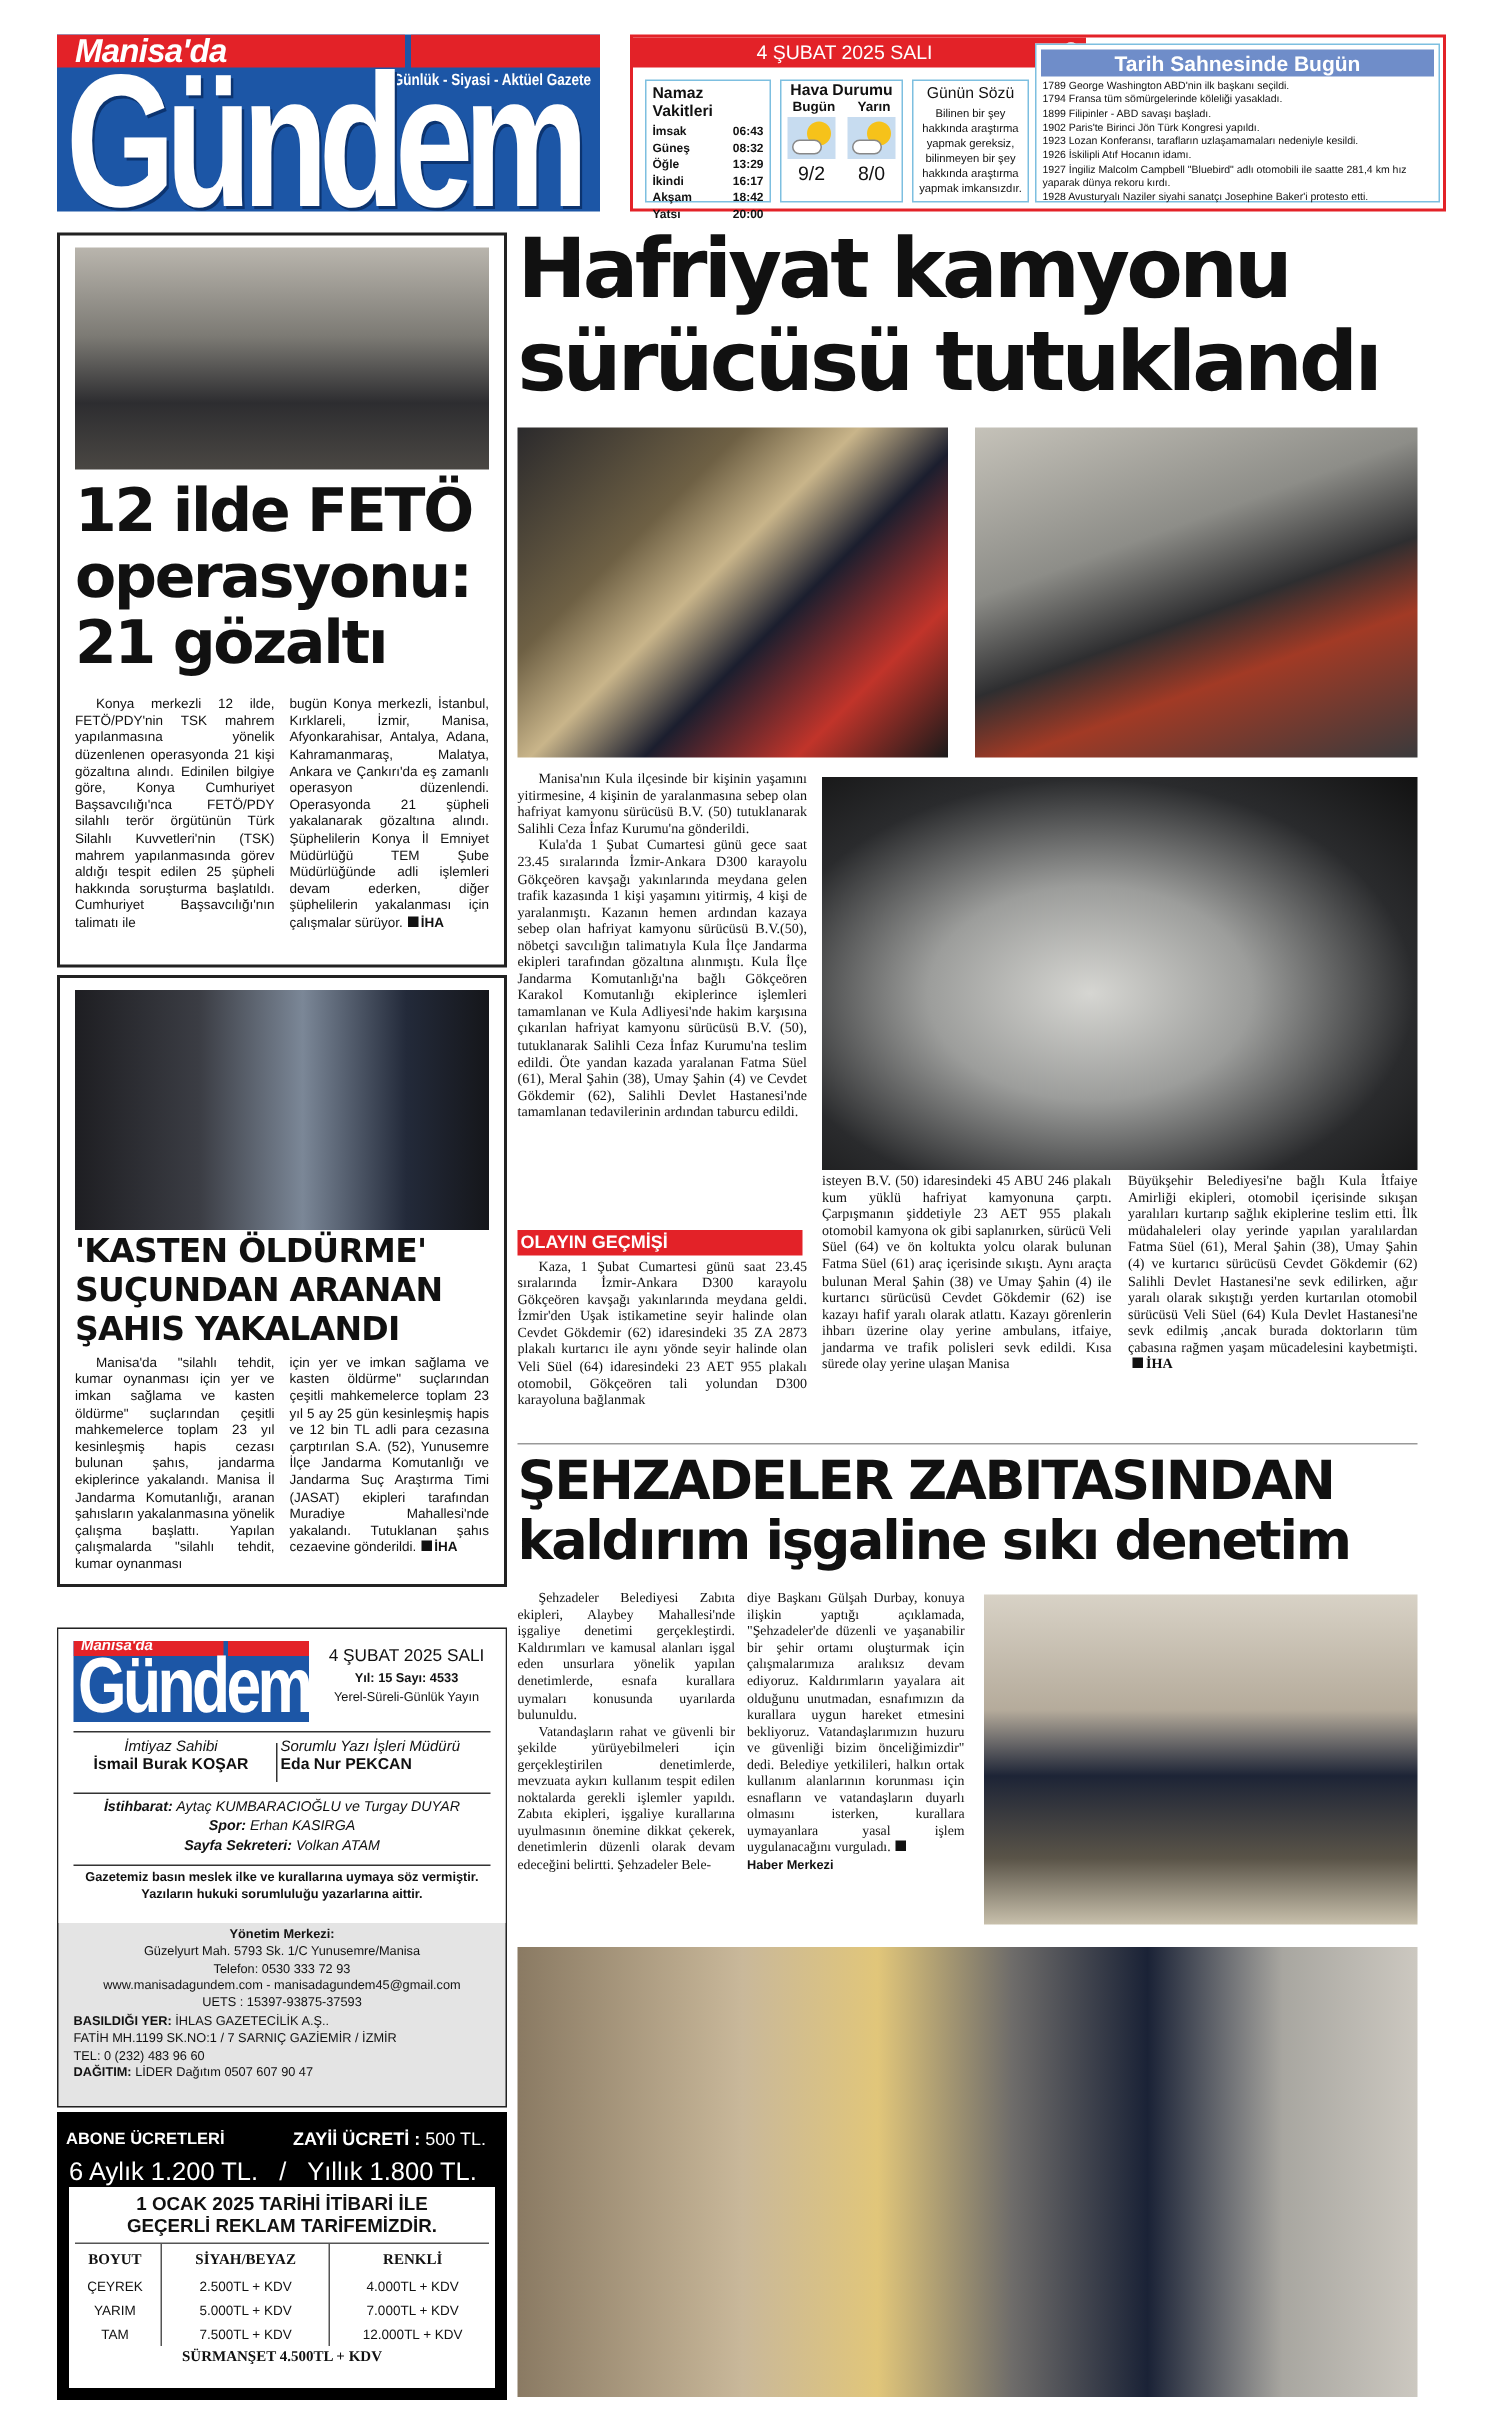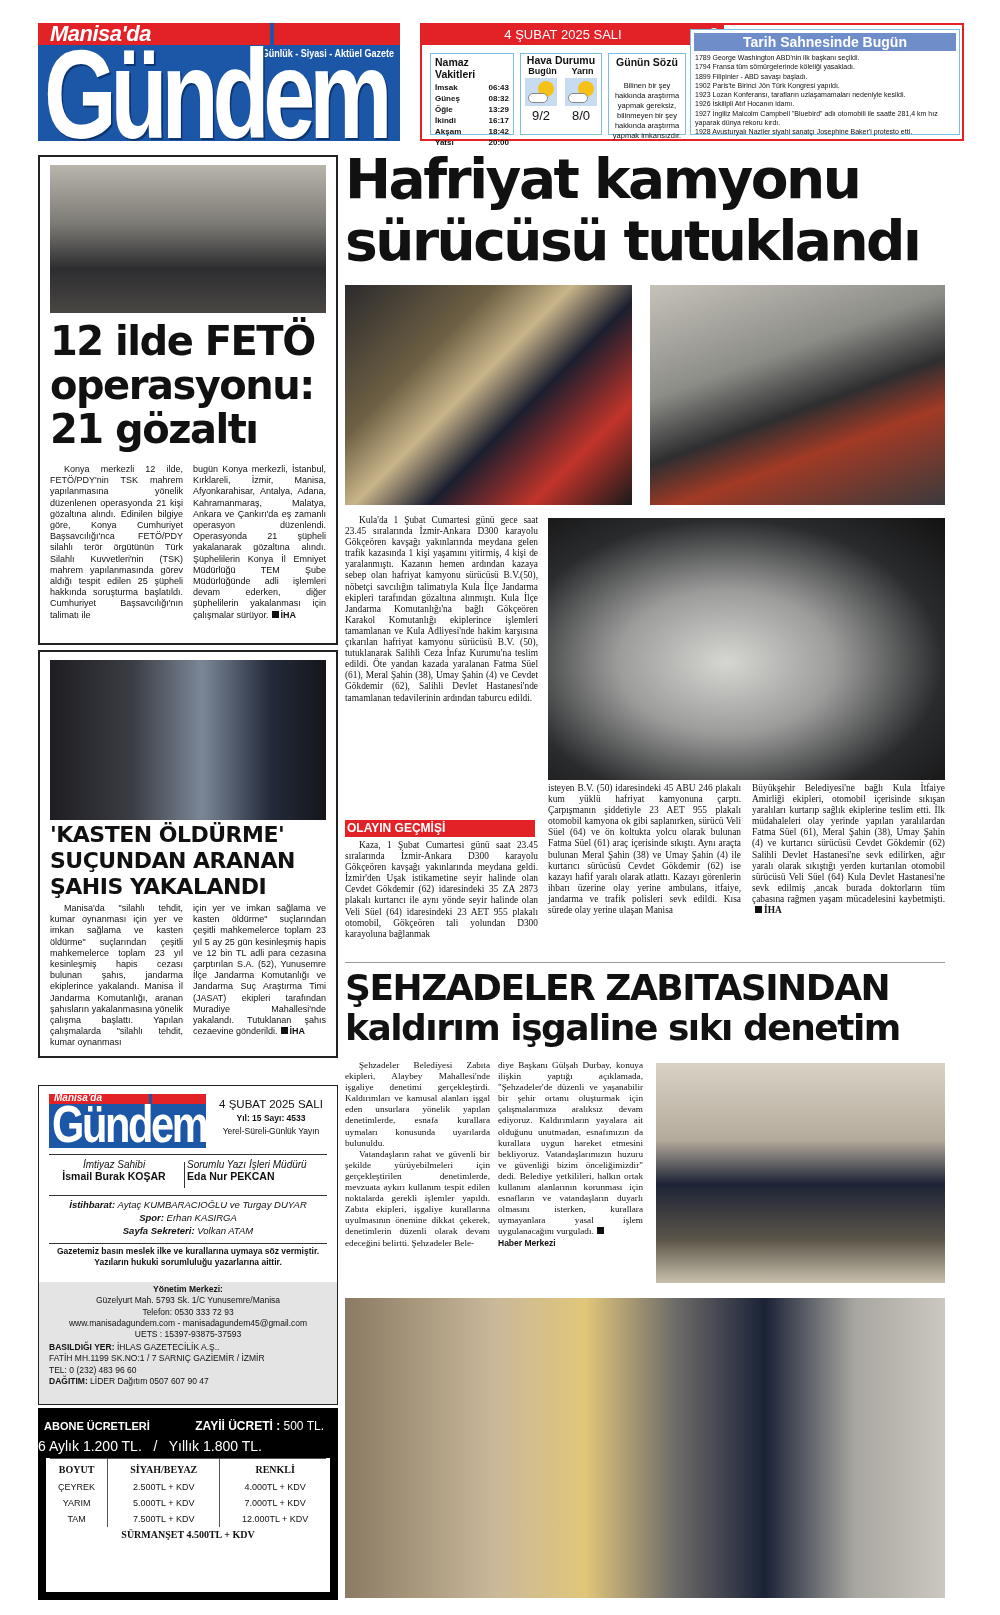--- a/index.html
+++ b/index.html
@@ -21,21 +21,21 @@
 .namaz .row{display:flex;justify-content:space-between;font-size:8px;font-weight:bold;line-height:11px}
 .hava{left:98px;top:28px;width:82px;height:82px;text-align:center}
 .hava h4{font-size:10.5px;font-weight:bold}
 .hava .days{display:flex;justify-content:space-around;font-size:9px;font-weight:bold}
 .hava .ics{display:flex;justify-content:space-around;margin-top:2px}
 .wicon{width:32px;height:28px;background:#c7dcf0;position:relative}
 .wicon .sun{position:absolute;right:3px;top:3px;width:16px;height:16px;border-radius:50%;background:#f6c21a}
 .wicon .cloud{position:absolute;left:3px;bottom:3px;width:20px;height:10px;border-radius:6px;background:#fff;border:1px solid #888}
 .hava .temps{display:flex;justify-content:space-around;font-size:13px;margin-top:2px}
 .soz{left:186px;top:28px;width:78px;height:82px;text-align:center;padding:2px}
-.soz h4{font-size:10.5px;font-weight:bold;margin-bottom:13px}
+.soz h4{font-size:10.5px;font-weight:normal;margin-bottom:3px}
 .soz p{font-size:7.5px;line-height:10px}
 .tarih{left:268px;top:4px;width:270px;height:106px;border:1px solid #7dbfe0}
 .tarih h3{background:#6f8dc9;color:#fff;font-size:14px;text-align:center;height:18px;line-height:18px;margin:3px 3px 2px}
 .tarih p{font-size:7px;line-height:9.3px;padding:0 4px}
 
 .box{border:2px solid #222;background:#fff}
 .photo{background:#555;overflow:hidden}
 .h-big{font-family:"DejaVu Sans",sans-serif;font-weight:bold;color:#111;letter-spacing:-2px}
 .col{font-size:9px;line-height:11.2px;text-align:justify;hyphens:auto}
 .col p{text-indent:14px}
@@ -188,22 +188,23 @@
     <div><b>BASILDIĞI YER:</b> <span>İHLAS GAZETECİLİK A.Ş..</span></div>
     <div>FATİH MH.1199 SK.NO:1 / 7 SARNIÇ GAZİEMİR / İZMİR</div>
     <div>TEL: 0 (232) 483 96 60</div>
     <div><b>DAĞITIM:</b> <span>LİDER Dağıtım 0507 607 90 47</span></div>
   </div>
 </div>
 
 <div class="abs" style="left:38px;top:1408px;width:300px;height:192px;background:#000;color:#fff">
   <div style="position:absolute;left:6px;top:12px;font-size:11px;font-weight:bold">ABONE ÜCRETLERİ</div>
   <div style="position:absolute;right:14px;top:11px;font-size:12px"><b>ZAYİİ ÜCRETİ :</b> <span>500 TL.</span></div>
-  <div style="position:absolute;left:0;top:30px;width:288px;text-align:left;font-size:14px;white-space:pre">6 Aylık 1.200 TL.   /   Yıllık 1.800 TL.</div>
+  <div style="position:absolute;left:0;top:30px;width:288px;text-align:center;font-size:17px;white-space:pre">6 Aylık 1.200 TL.   /   Yıllık 1.800 TL.</div>
   <div style="position:absolute;left:8px;top:50px;width:284px;height:134px;background:#fff;color:#111">
+    <div style="text-align:center;font-size:12.5px;font-weight:bold;line-height:15px;padding:4px 20px 3px">1 OCAK 2025 TARİHİ İTİBARİ İLE GEÇERLİ REKLAM TARİFEMİZDİR.</div>
     <div style="border-top:1px solid #555;margin:0 4px"></div>
     <table style="width:100%;font-size:9px;text-align:center">
       <tbody>
           <tr style="font-family:'Liberation Serif',serif;font-weight:bold;font-size:10px;height:20px">
         <td>BOYUT</td>
             <td style="border-left:1px solid #555;border-right:1px solid #555">SİYAH/BEYAZ</td>
             <td>RENKLİ</td>
       </tr>
       <tr style="height:16px">
             <td>ÇEYREK</td>
@@ -226,20 +227,21 @@
   </div>
 </div>
 
 <h1 class="abs h-big" style="left:345px;top:148px;width:600px;font-size:55px;line-height:62px;letter-spacing:-2.5px">Hafriyat kamyonu sürücüsü tutuklandı</h1>
 
 <div class="abs photo" style="left:345px;top:285px;width:287px;height:220px;background:linear-gradient(135deg,#2b2a2c 0%,#6e6044 30%,#c9b58a 45%,#1b1e2e 60%,#c1342a 80%,#1a1a1a 100%)"></div>
 <div class="abs photo" style="left:650px;top:285px;width:295px;height:220px;background:linear-gradient(160deg,#c5c2b9 0%,#8d8d88 35%,#2e2e30 55%,#a23a25 70%,#3a3a3c 100%)"></div>
 <div class="abs photo" style="left:548px;top:518px;width:397px;height:262px;background:radial-gradient(ellipse at 45% 55%,#d6d6d2 0%,#9c9d9b 35%,#2a2b2d 70%,#121212 100%)"></div>
 
 <div class="abs serif" style="left:345px;top:515px;width:193px">
+  <p>Manisa'nın Kula ilçesinde bir kişinin yaşamını yitirmesine, 4 kişinin de yaralanmasına sebep olan hafriyat kamyonu sürücüsü B.V. (50) tutuklanarak Salihli Ceza İnfaz Kurumu'na gönderildi.</p>
   <p>Kula'da 1 Şubat Cumartesi günü gece saat 23.45 sıralarında İzmir-Ankara D300 karayolu Gökçeören kavşağı yakınlarında meydana gelen trafik kazasında 1 kişi yaşamını yitirmiş, 4 kişi de yaralanmıştı. Kazanın hemen ardından kazaya sebep olan hafriyat kamyonu sürücüsü B.V.(50), nöbetçi savcılığın talimatıyla Kula İlçe Jandarma ekipleri tarafından gözaltına alınmıştı. Kula İlçe Jandarma Komutanlığı'na bağlı Gökçeören Karakol Komutanlığı ekiplerince işlemleri tamamlanan ve Kula Adliyesi'nde hakim karşısına çıkarılan hafriyat kamyonu sürücüsü B.V. (50), tutuklanarak Salihli Ceza İnfaz Kurumu'na teslim edildi. Öte yandan kazada yaralanan Fatma Süel (61), Meral Şahin (38), Umay Şahin (4) ve Cevdet Gökdemir (62), Salihli Devlet Hastanesi'nde tamamlanan tedavilerinin ardından taburcu edildi.</p>
 </div>
 
 <div class="abs redbar" style="left:345px;top:820px;width:190px">OLAYIN GEÇMİŞİ</div>
 <div class="abs serif" style="left:345px;top:840px;width:193px">
     <p>Kaza, 1 Şubat Cumartesi günü saat 23.45 sıralarında İzmir-Ankara D300 karayolu Gökçeören kavşağı yakınlarında meydana geldi. İzmir'den Uşak istikametine seyir halinde olan Cevdet Gökdemir (62) idaresindeki 35 ZA 2873 plakalı kurtarıcı ile aynı yönde seyir halinde olan Veli Süel (64) idaresindeki 23 AET 955 plakalı otomobil, Gökçeören tali yolundan D300 karayoluna bağlanmak</p>
   </div>
 <div class="abs serif" style="left:548px;top:783px;width:193px"><span>isteyen B.V. (50) idaresindeki 45 ABU 246 plakalı kum yüklü hafriyat kamyonuna çarptı. Çarpışmanın şiddetiyle 23 AET 955 plakalı otomobil kamyona ok gibi saplanırken, sürücü Veli Süel (64) ve ön koltukta yolcu olarak bulunan Fatma Süel (61) araç içerisinde sıkıştı. Aynı araçta bulunan Meral Şahin (38) ve Umay Şahin (4) ile kurtarıcı sürücüsü Cevdet Gökdemir (62) ise kazayı hafif yaralı olarak atlattı. Kazayı görenlerin ihbarı üzerine olay yerine ambulans, itfaiye, jandarma ve trafik polisleri sevk edildi. Kısa sürede olay yerine ulaşan Manisa</span></div>
 <div class="abs serif" style="left:752px;top:783px;width:193px"><span>Büyükşehir Belediyesi'ne bağlı Kula İtfaiye Amirliği ekipleri, otomobil içerisinde sıkışan yaralıları kurtarıp sağlık ekiplerine teslim etti. İlk müdahaleleri olay yerinde yapılan yaralılardan Fatma Süel (61), Meral Şahin (38), Umay Şahin (4) ve kurtarıcı sürücüsü Cevdet Gökdemir (62) Salihli Devlet Hastanesi'ne sevk edilirken, ağır yaralı olarak sıkıştığı yerden kurtarılan otomobil sürücüsü Veli Süel (64) Kula Devlet Hastanesi'ne sevk edilmiş ,ancak burada doktorların tüm çabasına rağmen yaşam mücadelesini kaybetmişti.</span><span class="sq"></span><b>İHA</b></div>
 

